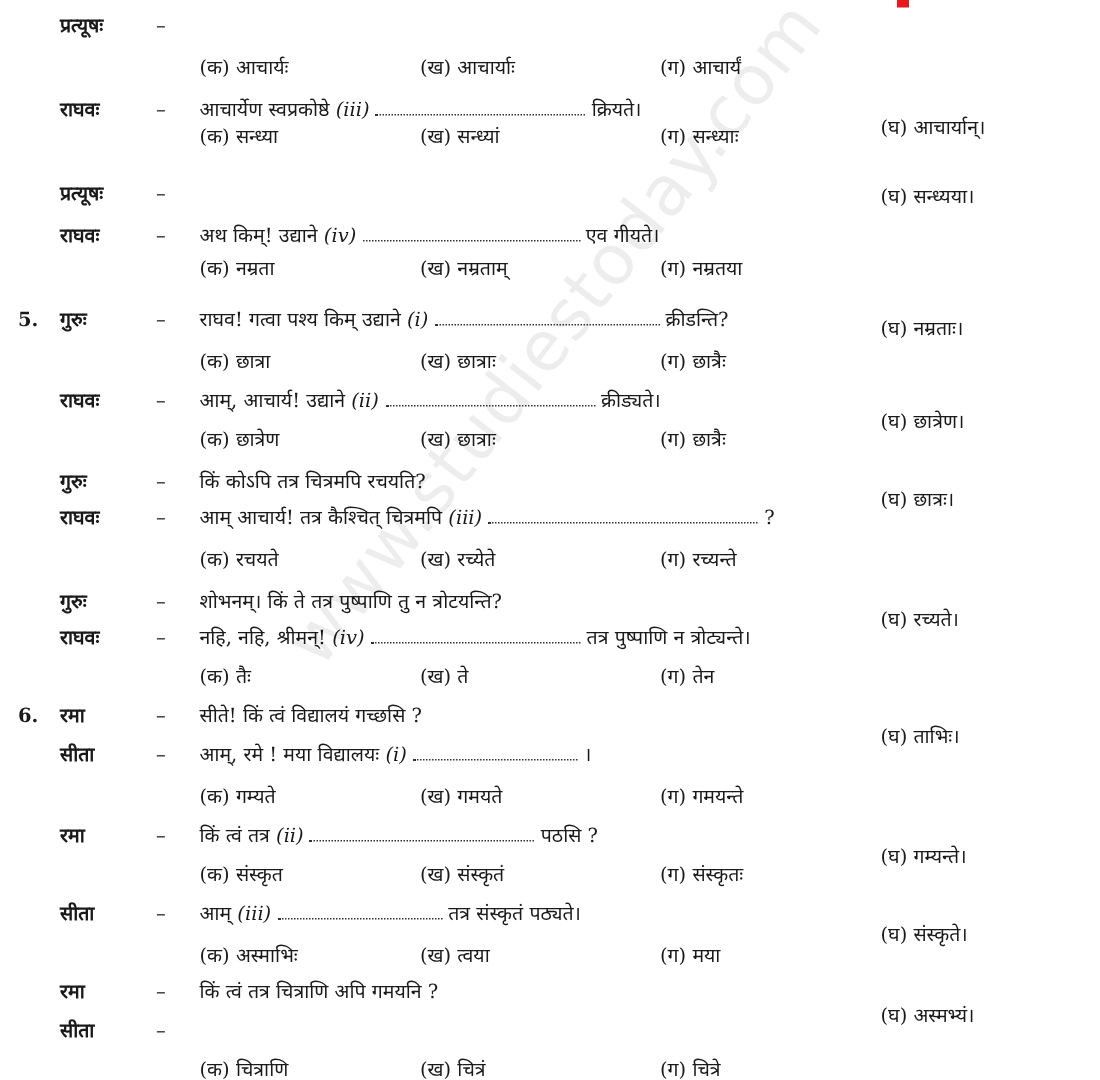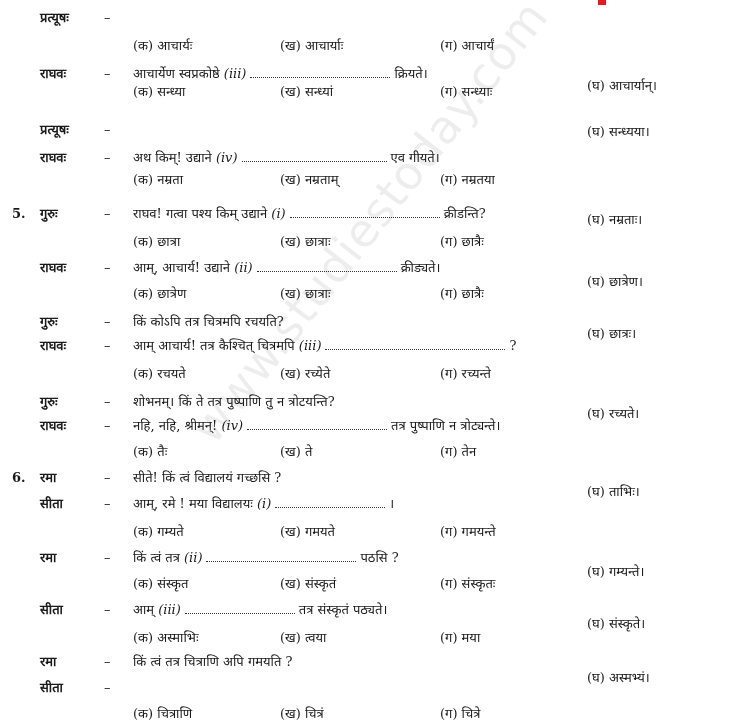--- a/index.html
+++ b/index.html
@@ -152,21 +152,21 @@
       </div>
       <div class="line" style="top: 626px;">
         <span class="opt o1">(क) अस्माभिः</span>
         <span class="opt o2">(ख) त्वया</span>
         <span class="opt o3">(ग) मया</span>
         <span class="opt o4">(घ) अस्मभ्यं।</span>
       </div>
       <div class="line" style="top: 650px;">
         <span class="speaker">रमा</span>
         <span class="dash">–</span>
-        <span class="text"><span>किं त्वं तत्र चित्राणि अपि गमयति ?</span></span>
+        <span class="text"><span>किं त्वं तत्र चित्राणि अपि गमयनि ?</span></span>
       </div>
       <div class="line" style="top: 676px;">
         <span class="speaker">सीता</span>
         <span class="dash">–</span>
       </div>
       <div class="line" style="top: 702px;">
         <span class="opt o1">(क) चित्राणि</span>
         <span class="opt o2">(ख) चित्रं</span>
         <span class="opt o3">(ग) चित्रे</span>
         <span class="opt o4">(घ) चित्रेण।</span>

